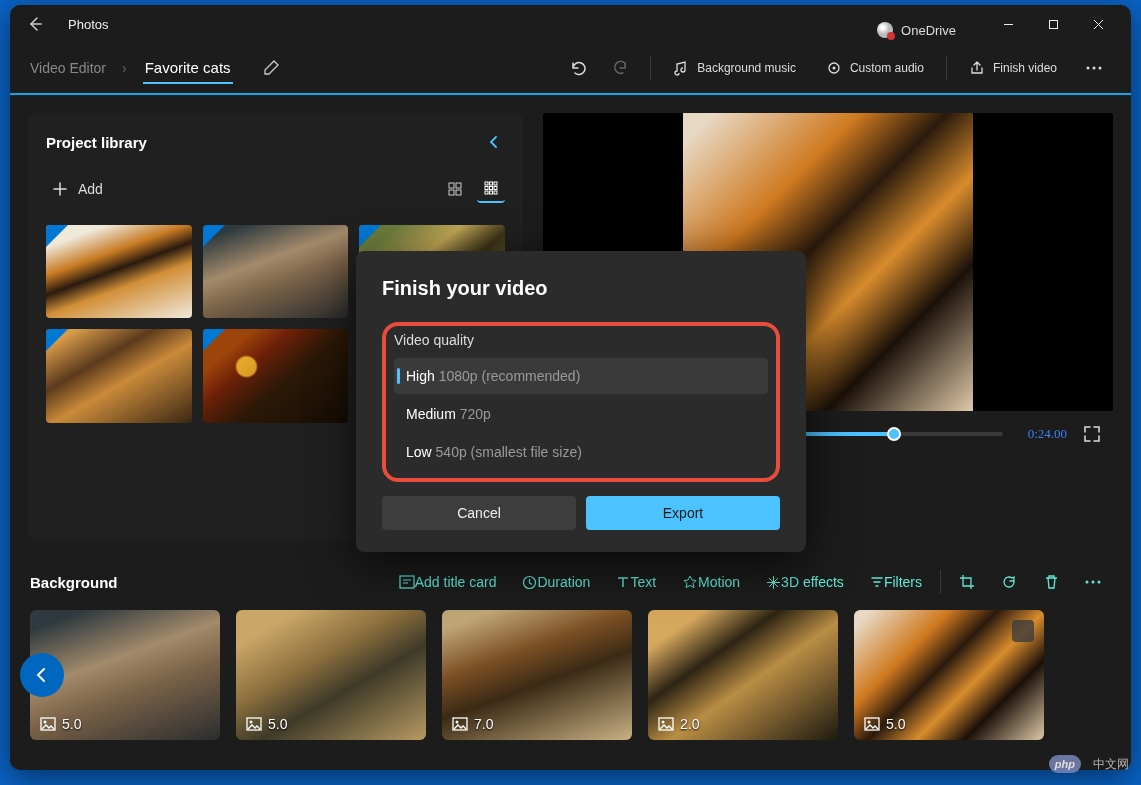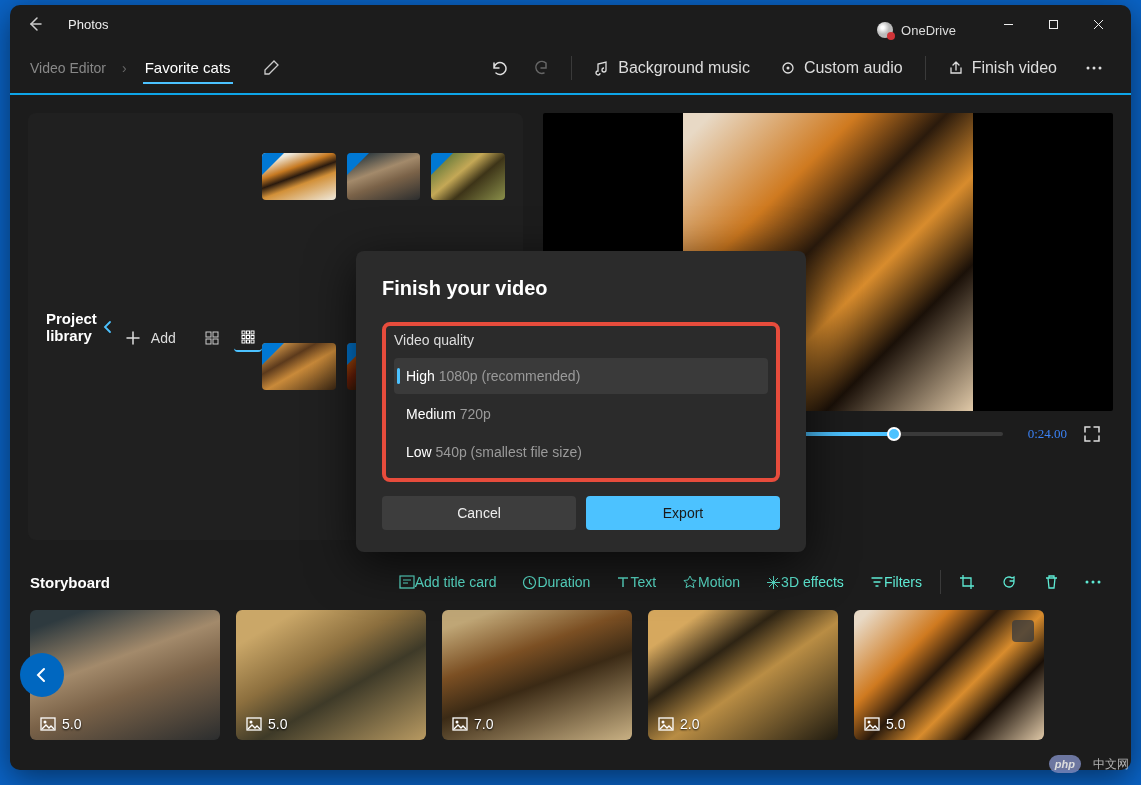--- a/index.html
+++ b/index.html
@@ -14,27 +14,27 @@
   .od-icon::after { content:''; position:absolute; right:-2px; bottom:-2px; width:8px; height:8px; border-radius:50%; background:#d13438; }
   .win-ctrl { display:flex; }
   .win-btn { width:45px; height:30px; display:flex; align-items:center; justify-content:center; color:#eee; cursor:pointer; font-size:12px; }
 
   .toolbar { height:52px; display:flex; align-items:center; padding:0 20px; gap:10px; color:#ccc; font-size:14px; border-bottom:2px solid #0ea5e9; }
   .bc-item { color:#888; font-size:14px; cursor:pointer; }
   .bc-sep { color:#666; margin:0 6px; }
   .proj-name { color:#fff; font-size:15px; padding:6px 2px; border-bottom:2px solid #4cc2ff; cursor:text; }
   .edit-pencil { width:28px; height:28px; display:flex; align-items:center; justify-content:center; margin-left:14px; color:#ccc; cursor:pointer; }
   .toolbar .spacer{flex:1;}
-  .tool-btn { display:flex; align-items:center; gap:8px; padding:6px 10px; color:#ddd; font-size:16px; cursor:pointer; border-radius:4px; }
+  .tool-btn { display:flex; align-items:center; gap:8px; padding:6px 10px; color:#ddd; font-size:12px; cursor:pointer; border-radius:4px; }
   .tool-sep{width:1px;height:24px;background:#3a3a3a;margin:0 2px;}
   .tool-btn.icon-only{padding:6px;width:34px;justify-content:center;}
   .undo-dis{color:#666;}
 
   .content { flex:1; display:flex; gap:20px; padding:18px; overflow:hidden; position:relative; }
-  .lib-panel { width:495px; background:#202020; border-radius:8px; padding:18px; display:flex; flex-direction:row; }
+  .lib-panel { width:495px; background:#202020; border-radius:8px; padding:18px; display:flex; flex-direction:column; }
   .lib-head { display:flex; align-items:center; justify-content:space-between; }
   .lib-title { color:#fff; font-size:15px; font-weight:600; }
   .collapse-btn { color:#4cc2ff; cursor:pointer; padding:4px; }
   .lib-controls { display:flex; align-items:center; margin-top:22px; gap:8px; }
   .add-btn { display:flex; align-items:center; gap:10px; color:#ddd; font-size:14px; cursor:pointer; padding:4px 6px; }
   .lib-controls .spacer{flex:1;}
   .view-btn { width:28px;height:28px;display:flex;align-items:center;justify-content:center;color:#ccc;cursor:pointer;border-radius:4px; }
   .view-btn.active{border-bottom:2px solid #4cc2ff;color:#fff;}
   .lib-grid { margin-top:22px; display:grid; grid-template-columns:repeat(3,1fr); gap:11px; }
   .thumb { position:relative; width:100%; aspect-ratio:1.56; border-radius:4px; overflow:hidden; cursor:pointer; }
@@ -60,21 +60,21 @@
   .sb-nav { position:absolute; left:10px; width:44px; height:44px; border-radius:50%; background:#0067c0; display:flex; align-items:center; justify-content:center; cursor:pointer; z-index:5; }
   .clip { position:relative; width:190px; height:130px; border-radius:6px; overflow:hidden; cursor:pointer; }
   .clip.active::after { content:''; position:absolute; left:0; right:0; bottom:-6px; height:4px; background:#4cc2ff; border-radius:2px; }
   .clip .img{width:100%;height:100%;}
   .clip .dur-badge { position:absolute; left:10px; bottom:8px; display:flex; align-items:center; gap:6px; color:#fff; font-size:14px; text-shadow:0 1px 2px #000; }
   .clip .slot { position:absolute; top:10px; right:10px; width:22px; height:22px; border-radius:4px; background:rgba(60,60,60,.8); }
 
   
   .modal { position:absolute; left:346px; top:246px; width:450px; background:#2b2b2b; border-radius:8px; box-shadow:0 12px 48px rgba(0,0,0,.7); padding:26px 26px 22px; z-index:50; }
   .modal h2 { color:#fff; font-size:20px; font-weight:600; margin-bottom:22px; }
-  .highlight-box { border:4px solid #e74c3c; border-radius:8px; padding:6px 8px 6px; margin-bottom:14px; }
+  .highlight-box { border:4px solid #e74c3c; border-radius:16px; padding:6px 8px 6px; margin-bottom:14px; }
   .vq-label { color:#ddd; font-size:14px; margin-bottom:10px; }
   .vq-opt { padding:10px 12px; border-radius:4px; font-size:14px; cursor:pointer; position:relative; margin-bottom:2px; }
   .vq-opt .hi { color:#fff; } .vq-opt .lo { color:#9a9a9a; }
   .vq-opt.selected { background:#3a3a3a; }
   .vq-opt.selected::before { content:''; position:absolute; left:3px; top:10px; bottom:10px; width:3px; background:#4cc2ff; border-radius:2px; }
   .modal-btns { display:flex; gap:10px; }
   .mbtn { flex:1; height:34px; border-radius:4px; border:none; font-size:14px; cursor:pointer; }
   .mbtn.primary { background:#4cc2ff; color:#1a1a1a; }
   .mbtn.secondary { background:#3d3d3d; color:#eee; }
 
@@ -259,21 +259,21 @@
         <div class="fs-btn">
           <svg width="18" height="18" viewBox="0 0 18 18">
               <path d="M2 7V2h5M16 11v5h-5M11 2h5v5M7 16H2v-5" stroke="currentColor" fill="none" stroke-width="1.5" stroke-linecap="round"></path>
             </svg>
         </div>
       </div>
     </div>
   </div>
 
   <div class="storyboard-bar">
-    <div class="sb-title">Storyboard</div>
+    <div class="sb-title">Background</div>
     <div class="sb-btn">
       <svg width="16" height="14" viewBox="0 0 16 14">
           <rect x="1" y="1" width="14" height="12" stroke="currentColor" fill="none" stroke-width="1.2"></rect>
           <path d="M4 5h8M4 8h5" stroke="currentColor" stroke-width="1.2"></path>
         </svg>
       <span>Add title card</span>
     </div>
     <div class="sb-btn">
       <svg width="15" height="15" viewBox="0 0 15 15">
           <circle cx="7.5" cy="7.5" r="6" stroke="currentColor" fill="none" stroke-width="1.2"></circle>

